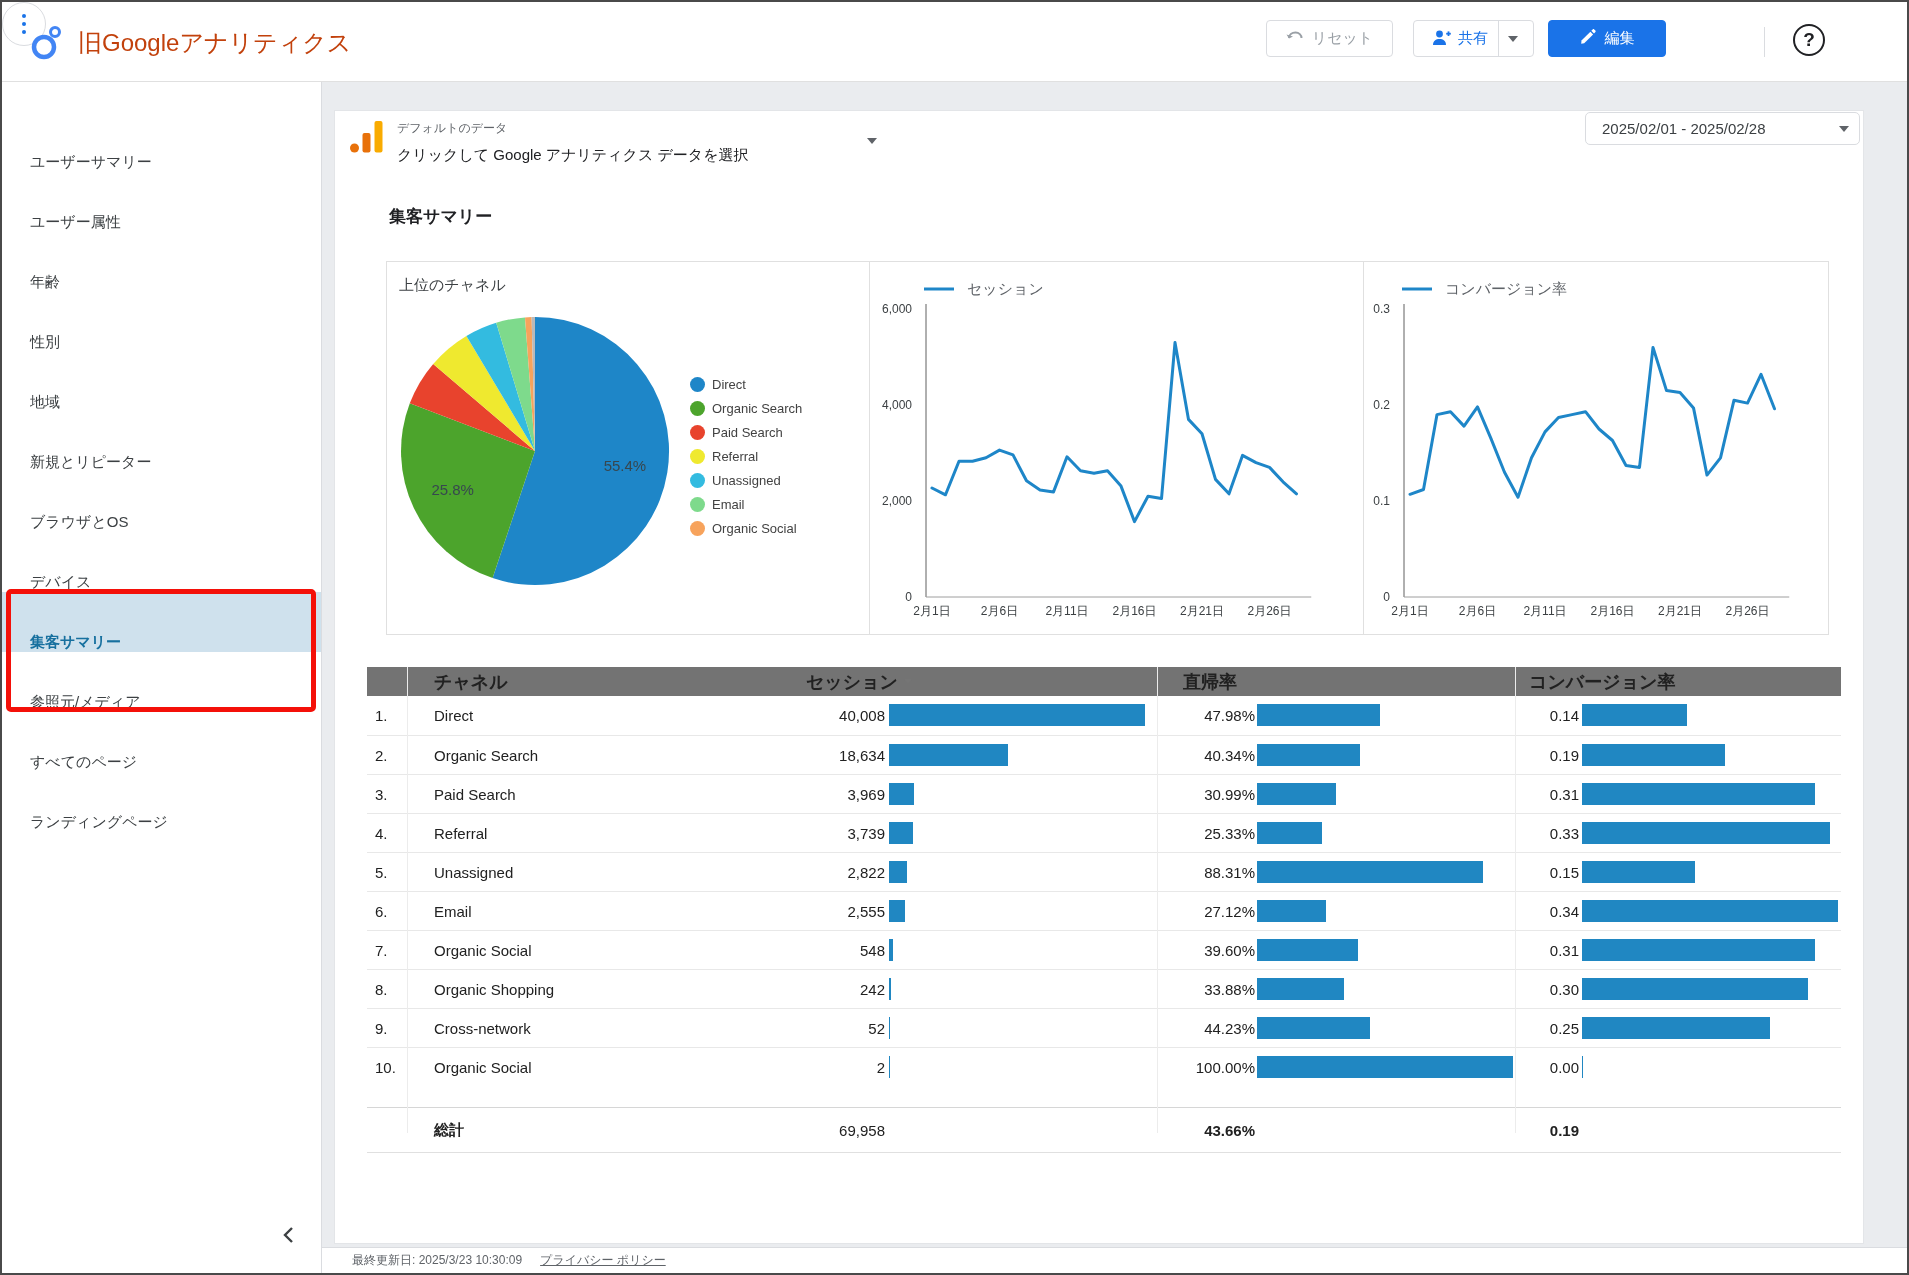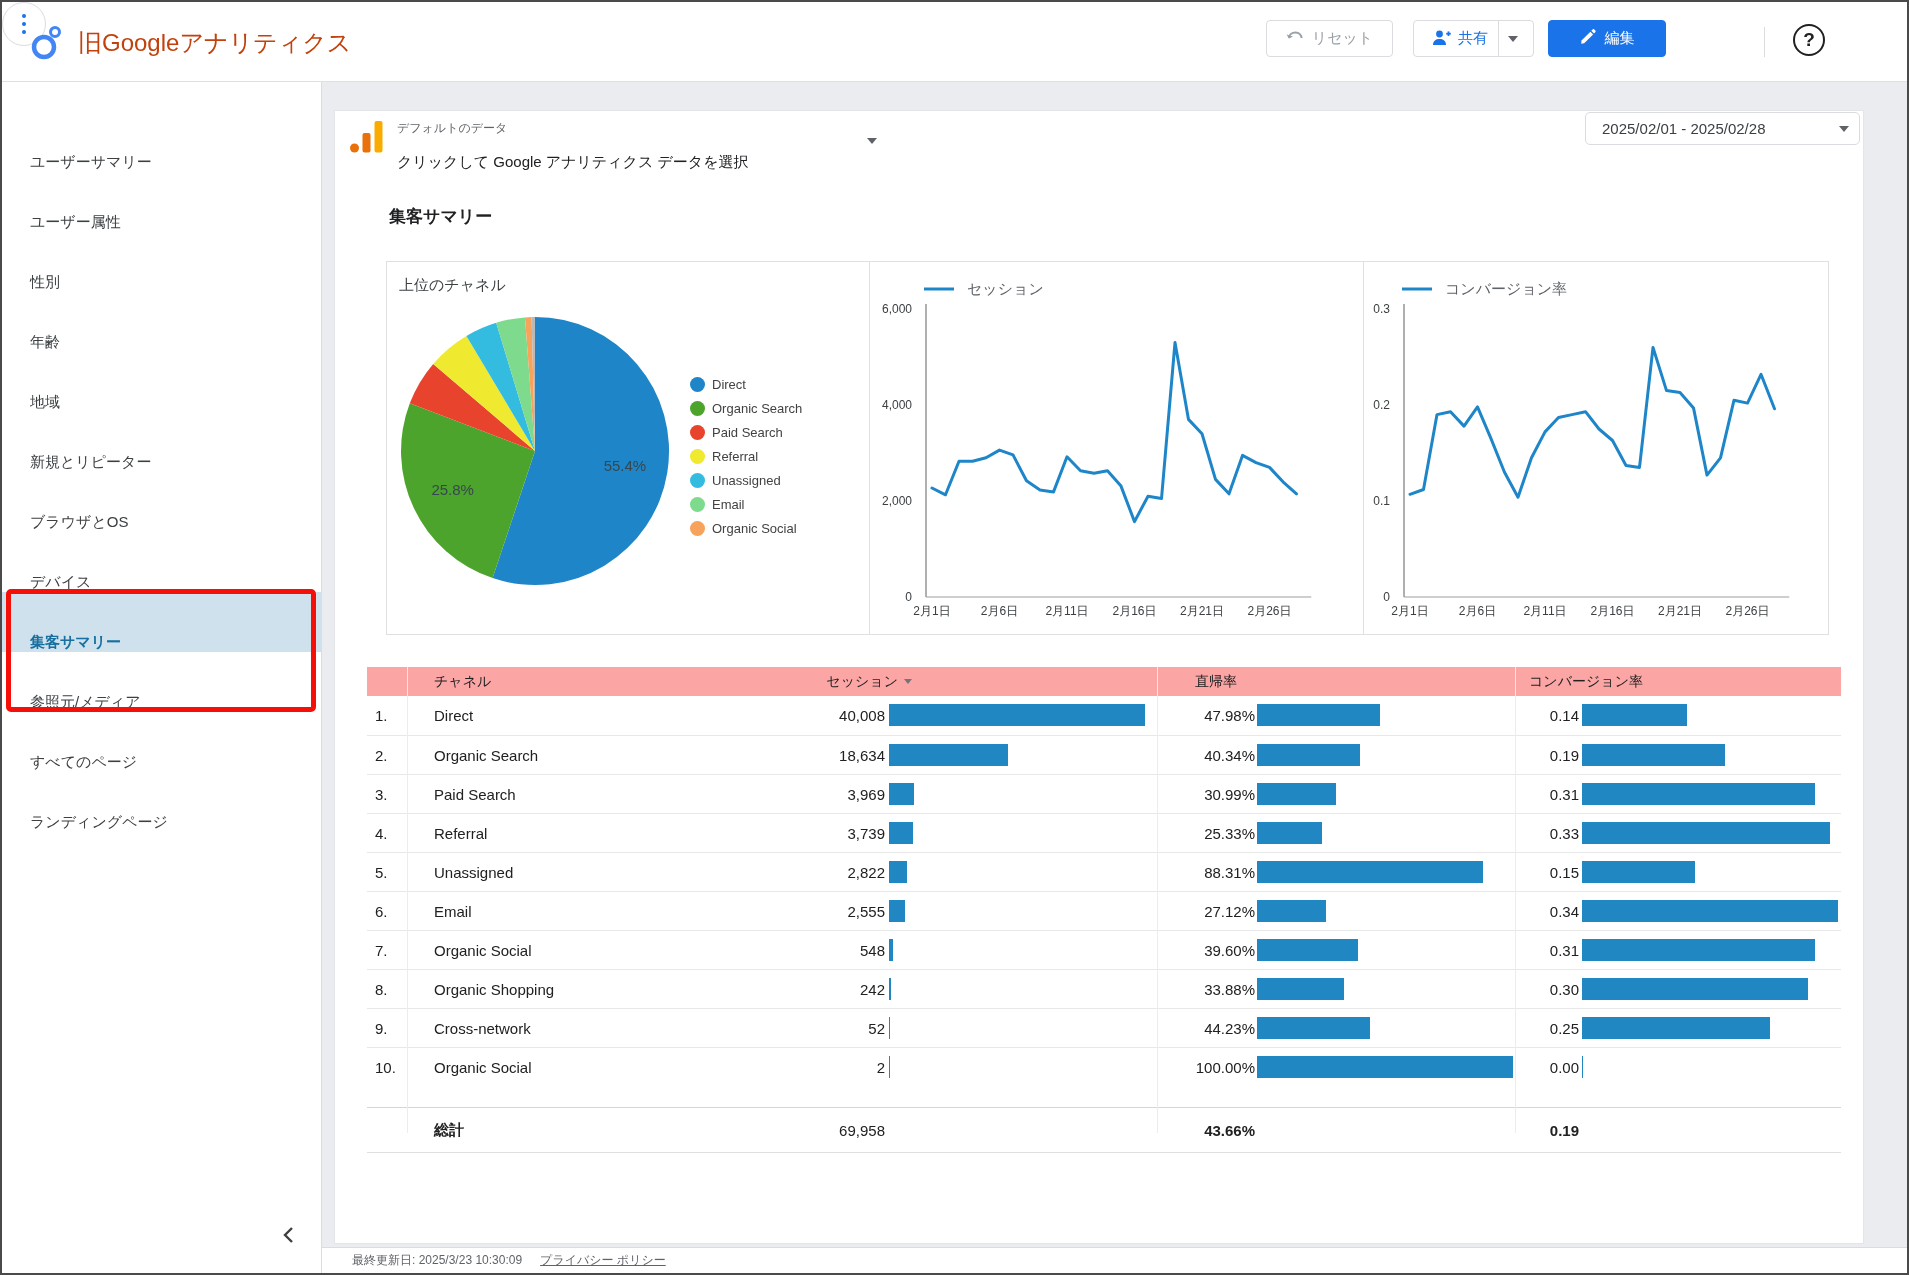--- a/index.html
+++ b/index.html
@@ -30,41 +30,41 @@
   .side-item { height:60px; display:flex; align-items:flex-end; padding-left:28px; font-size:15px; color:#3c4043; cursor:pointer; white-space:nowrap; }
   .side-item.active { background:#cfe1ed; color:#17709f; font-weight:bold; }
   .annotation { position:absolute; left:4px; top:507px; width:310px; height:123px; border:5px solid #f41009; border-radius:5px; pointer-events:none; z-index:25; }
   .collapse { position:absolute; left:265px; top:1140px; width:44px; height:30px; display:flex; align-items:center; justify-content:center; cursor:pointer; }
 
   
   .card { position:absolute; left:332px; top:108px; width:1530px; height:1134px; background:#fff; border:1px solid #e3e5e8; z-index:10; }
   .ga-select { position:absolute; left:347px; top:118px; display:flex; gap:12px; cursor:pointer; z-index:11; }
   .ga-texts { display:flex; flex-direction:column; }
   .ga-label { font-size:12px; color:#5f6368; }
-  .ga-prompt { font-size:15px; color:#202124; margin-top:16px; white-space:nowrap; }
+  .ga-prompt { font-size:15px; color:#202124; margin-top:9px; white-space:nowrap; }
   .ga-caret { position:absolute; left:530px; top:22px; }
   .date-picker { position:absolute; left:1583px; top:110px; width:275px; height:33px; border:1px solid #dadce0; border-radius:5px; background:#fff; display:flex; align-items:center; justify-content:space-between; padding:0 10px 0 16px; font-size:15px; color:#3c4043; cursor:pointer; z-index:11; white-space:nowrap; }
   .section-title { position:absolute; left:387px; top:203px; font-size:17px; font-weight:bold; color:#202124; z-index:11; }
 
   
   .panels { position:absolute; left:384px; top:259px; width:1443px; height:374px; border:1px solid #e0e0e0; background:#fff; z-index:11; }
   .panel { position:absolute; top:0; height:372px; }
   .panel-pie { left:0; width:482px; }
   .panel-sess { left:482px; width:494px; border-left:1px solid #e0e0e0; }
   .panel-cvr { left:976px; width:467px; border-left:1px solid #e0e0e0; }
   .pie-title { position:absolute; left:12px; top:14px; font-size:15px; color:#3c4043;text-align:center; }
   .pie-legend { position:absolute; left:303px; top:110px; }
   .pl-row { display:flex; align-items:center; height:24px; gap:7px; }
   .pl-dot { width:15px; height:15px; border-radius:50%; flex:0 0 15px; }
   .pl-label { font-size:13px; color:#424242; white-space:nowrap; }
   svg text { font-family:"Liberation Sans","DejaVu Sans",sans-serif; }
 
   
   .dtable { position:absolute; left:365px; top:665px; width:1474px; height:466px; background:#fff; z-index:11; font-size:15px; color:#212121; }
-  .thead { position:relative; height:29px; background:#fca5a5; font-weight:normal; font-size:14px; }
+  .thead { position:relative; height:29px; background:#737373; font-weight:bold; font-size:18px; }
   .trow { position:relative; height:39px; border-top:1px solid #e8e8e8; background:#fff; }
   .trow:first-of-type { border-top:none; }
   .trow.total { height:46px; border-top:1px solid #d6d6d6; border-bottom:1px solid #e0e0e0; font-weight:bold;margin-top:21px; }
   .cell { position:absolute; top:0; display:flex; align-items:center; height:100%; white-space:nowrap; }
   .c-num   { left:8px;  width:34px; }
   .c-chan  { left:67px; width:300px; }
   .c-sess  { left:400px; width:118px; justify-content:flex-end; }
   .c-bou   { left:770px; width:118px; justify-content:flex-end; }
   .c-cvr   { left:1094px; width:118px; justify-content:flex-end; }
   .h-sess  { left:400px; width:145px; justify-content:flex-end; gap:6px; }
@@ -145,24 +145,24 @@
 
   <nav class="sidebar">
     <div class="side-list" id="side-list">
         <div class="side-item">
           <span>ユーザーサマリー</span>
         </div>
         <div class="side-item">
           <span>ユーザー属性</span>
         </div>
         <div class="side-item">
+          <span>年齢</span>
+        </div>
+        <div class="side-item">
           <span>性別</span>
-        </div>
-        <div class="side-item">
-          <span>年齢</span>
         </div>
         <div class="side-item">
           <span>地域</span>
         </div>
         <div class="side-item">
           <span>新規とリピーター</span>
         </div>
         <div class="side-item">
           <span>ブラウザとOS</span>
         </div>

